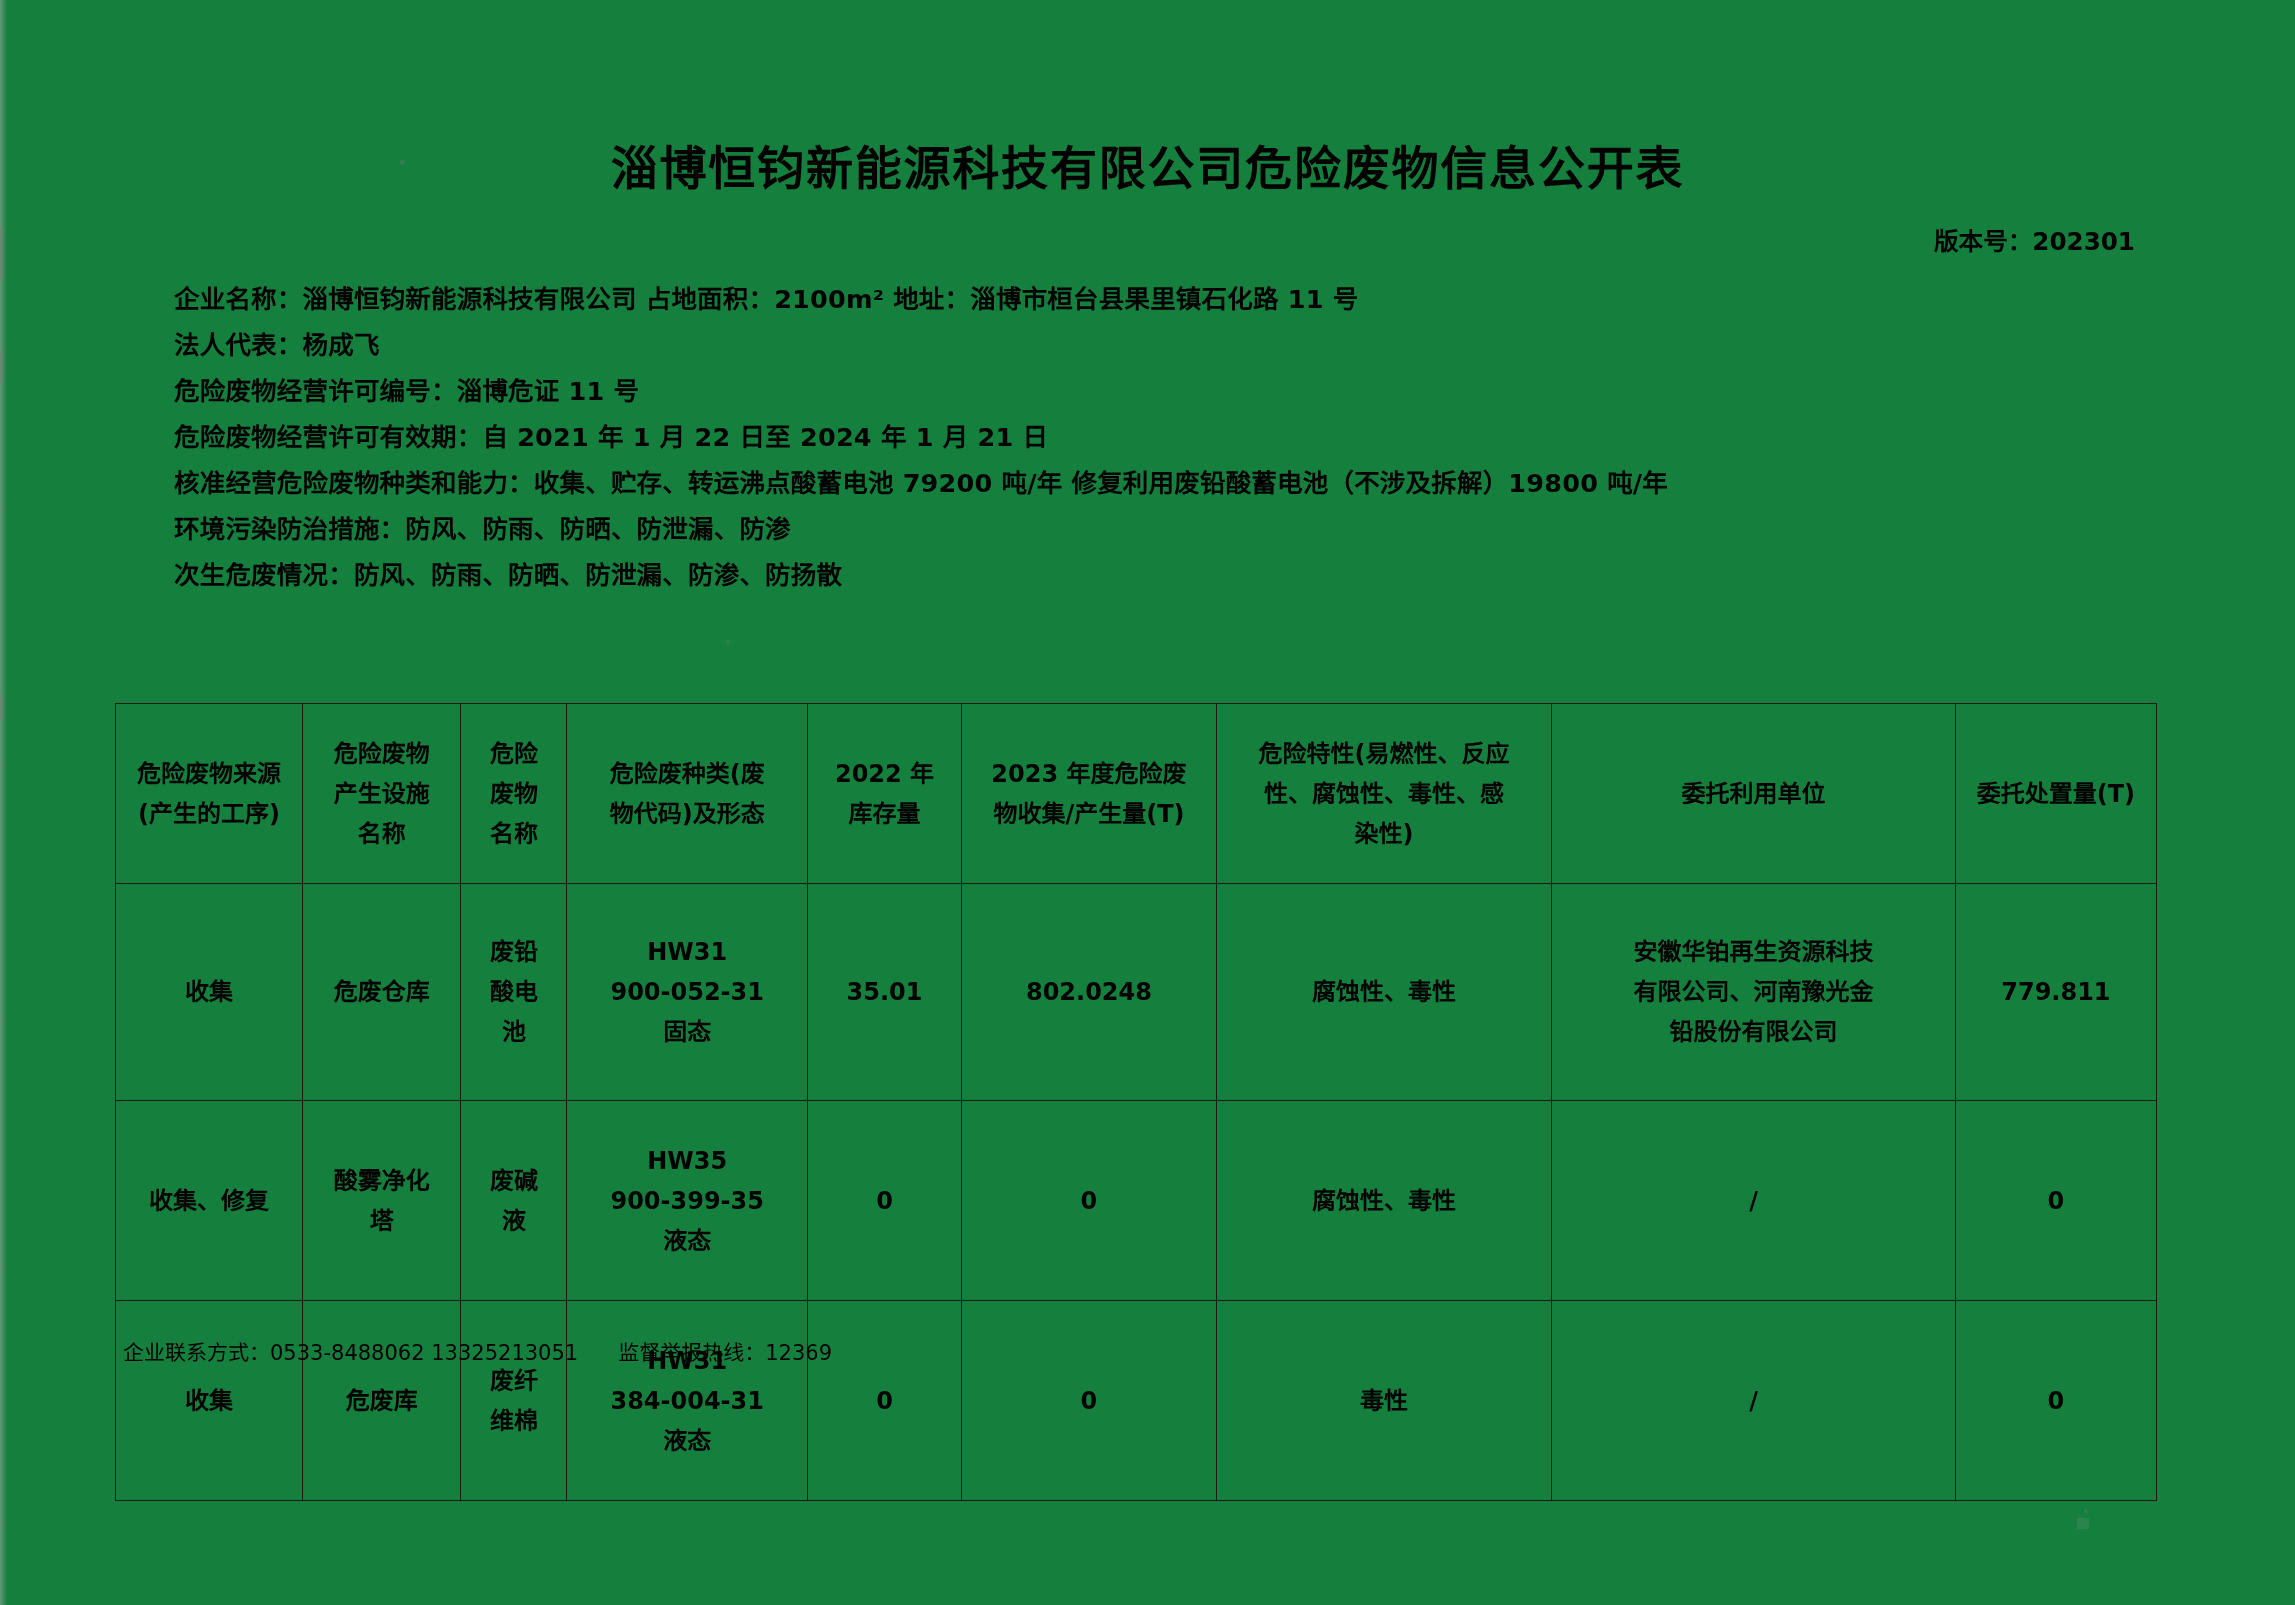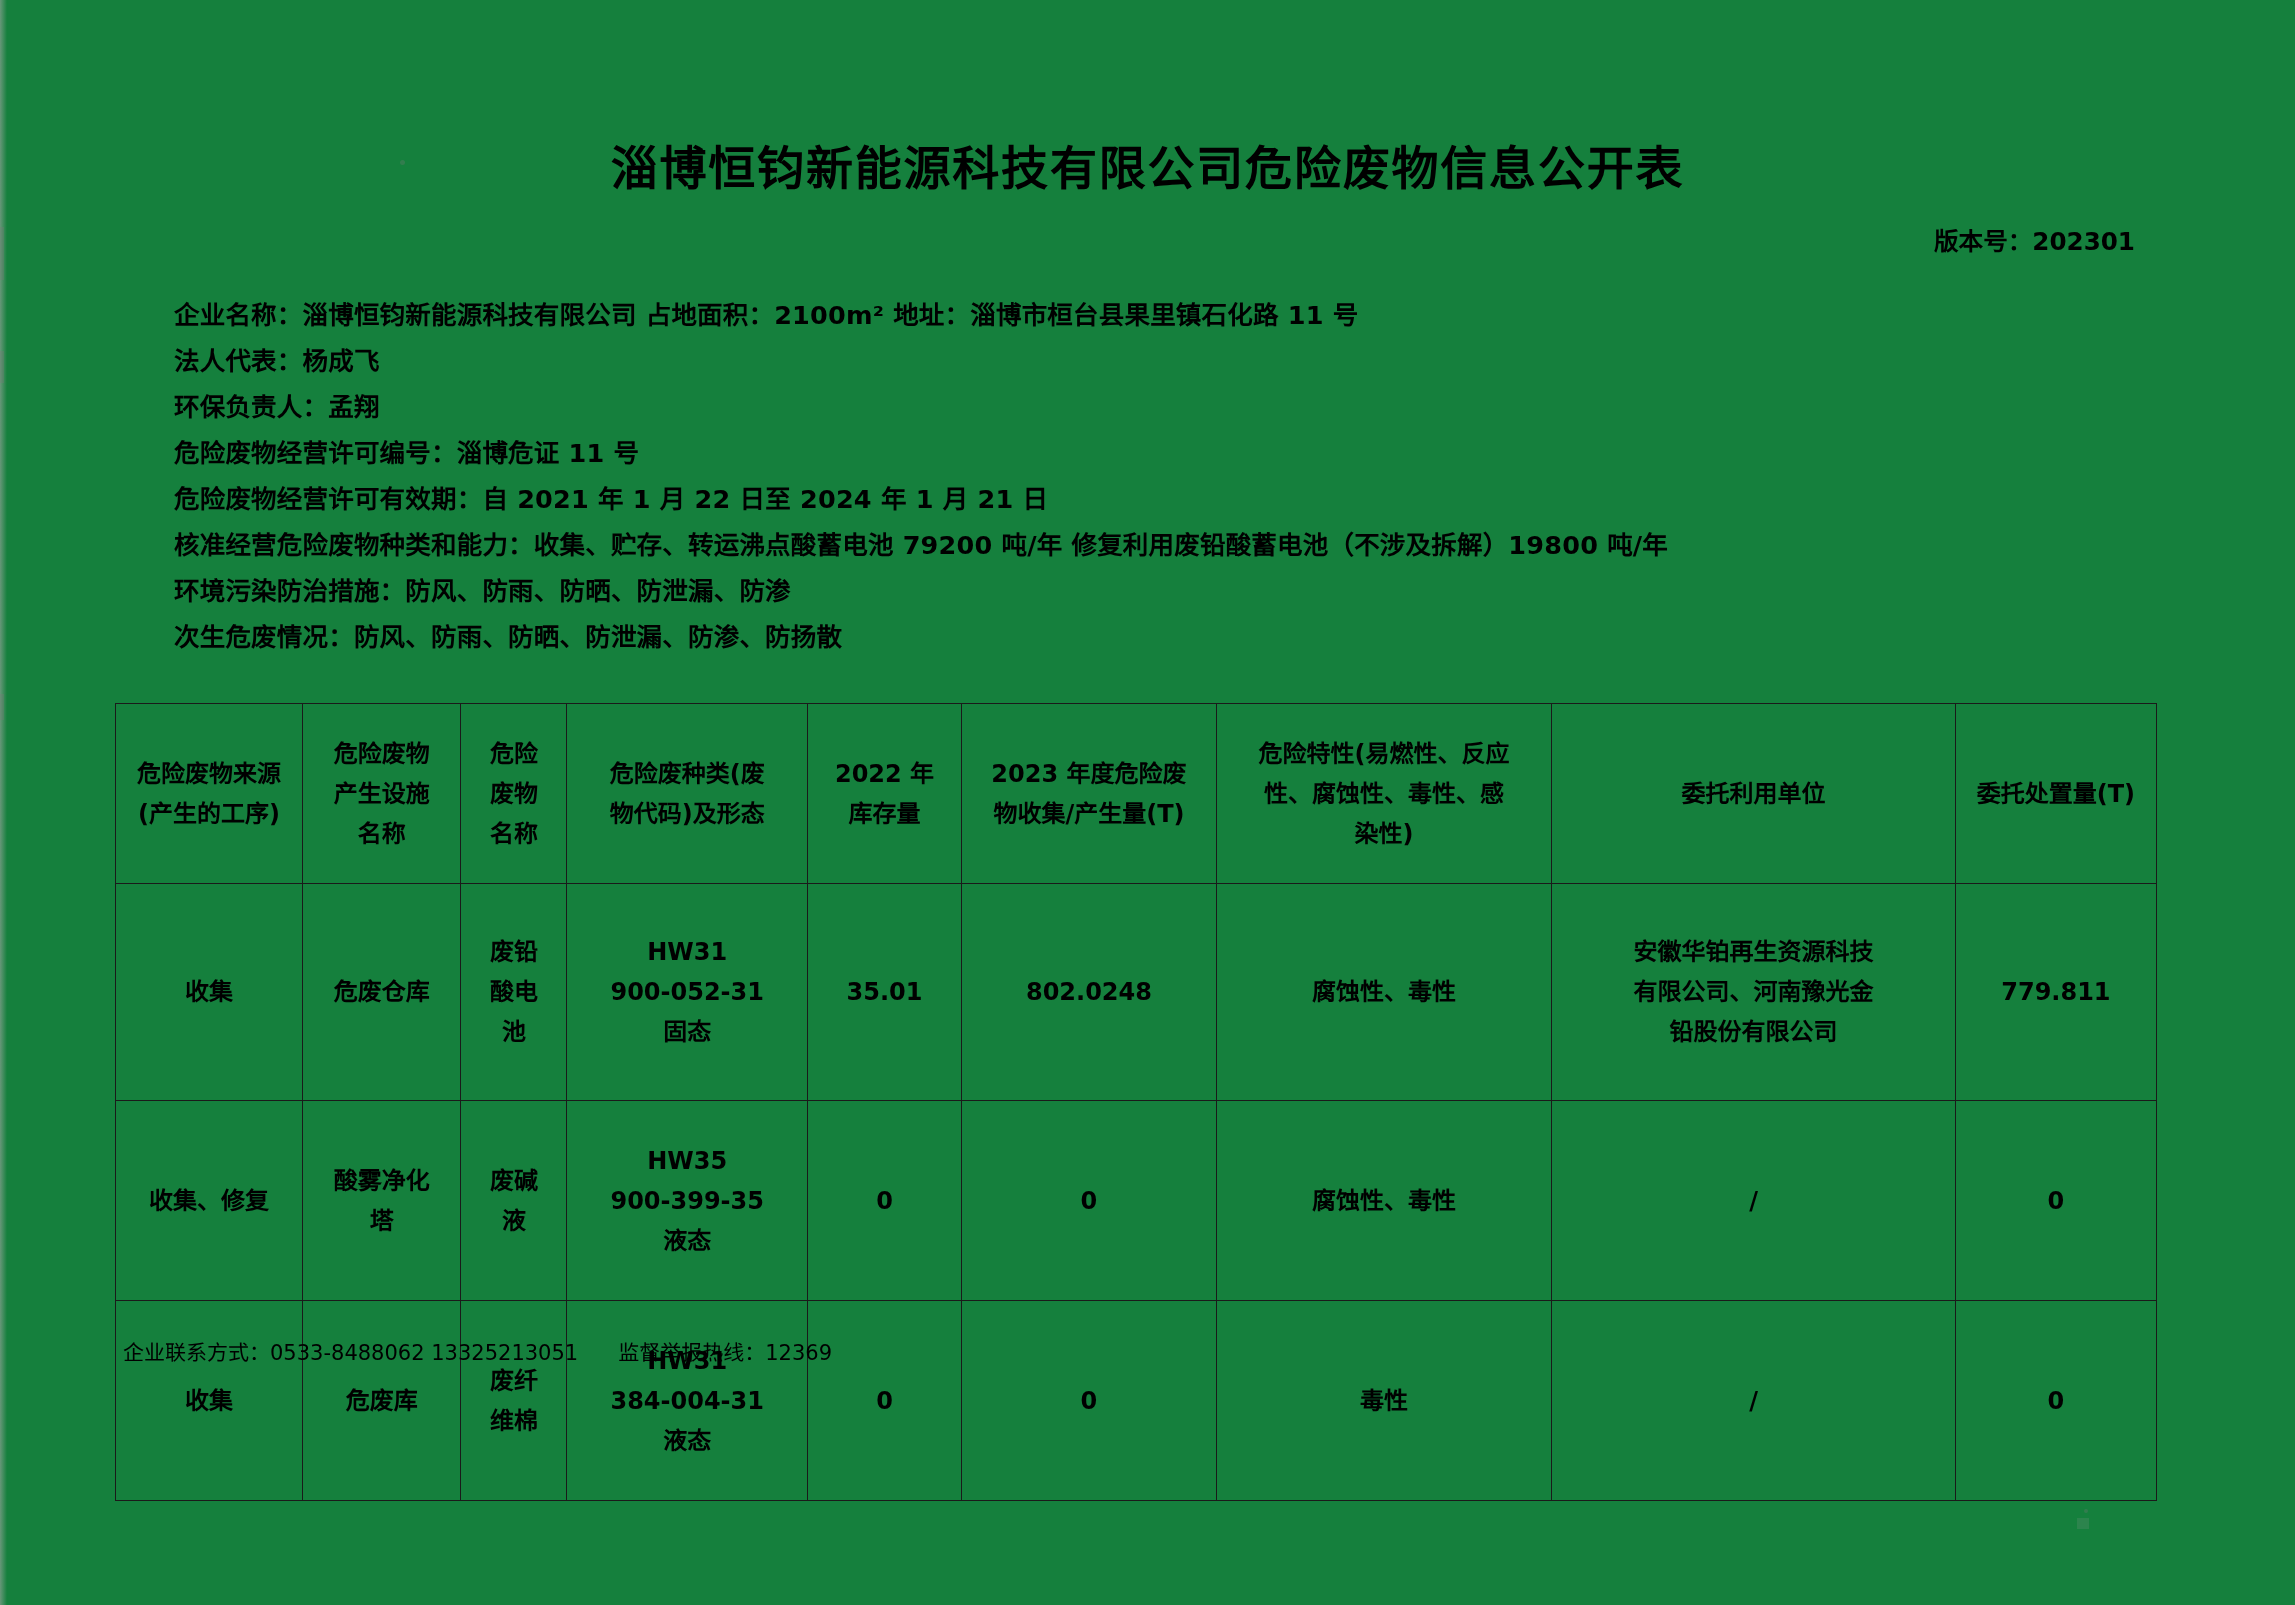--- a/index.html
+++ b/index.html
@@ -61,21 +61,21 @@
     right: 160px;
     top: 221px;
     font-size: 24.6px;
     font-weight: bold;
     white-space: nowrap;
   }
 
   .info-block {
     position: absolute;
     left: 174px;
-    top: 292px;
+    top: 276px;
     width: 2003px;
   }
   .info-line {
     font-size: 25.5px;
     font-weight: bold;
     line-height: 46px;
     white-space: nowrap;
     letter-spacing: 0.2px;
   }
 
@@ -138,21 +138,20 @@
   <div class="scan-blot b6"></div>
   <div class="scan-blot b7"></div>
 
   <div class="title">淄博恒钧新能源科技有限公司危险废物信息公开表</div>
 
   <div class="version">版本号：202301</div>
 
   <div class="info-block">
     <div class="info-line">企业名称：淄博恒钧新能源科技有限公司   占地面积：2100m²   地址：淄博市桓台县果里镇石化路 11 号</div>
     <div class="info-line">法人代表：杨成飞</div>
-    <div class="info-line">环保负责人：孟翔</div>
     <div class="info-line">危险废物经营许可编号：淄博危证 11 号</div>
     <div class="info-line">危险废物经营许可有效期：自 2021 年 1 月 22 日至 2024 年 1 月 21 日</div>
     <div class="info-line">核准经营危险废物种类和能力：收集、贮存、转运沸点酸蓄电池 79200 吨/年   修复利用废铅酸蓄电池（不涉及拆解）19800 吨/年</div>
     <div class="info-line">环境污染防治措施：防风、防雨、防晒、防泄漏、防渗</div>
     <div class="info-line">次生危废情况：防风、防雨、防晒、防泄漏、防渗、防扬散</div>
   </div>
 
   <table class="waste-table">
     <colgroup>
       <col style="width:171px">

